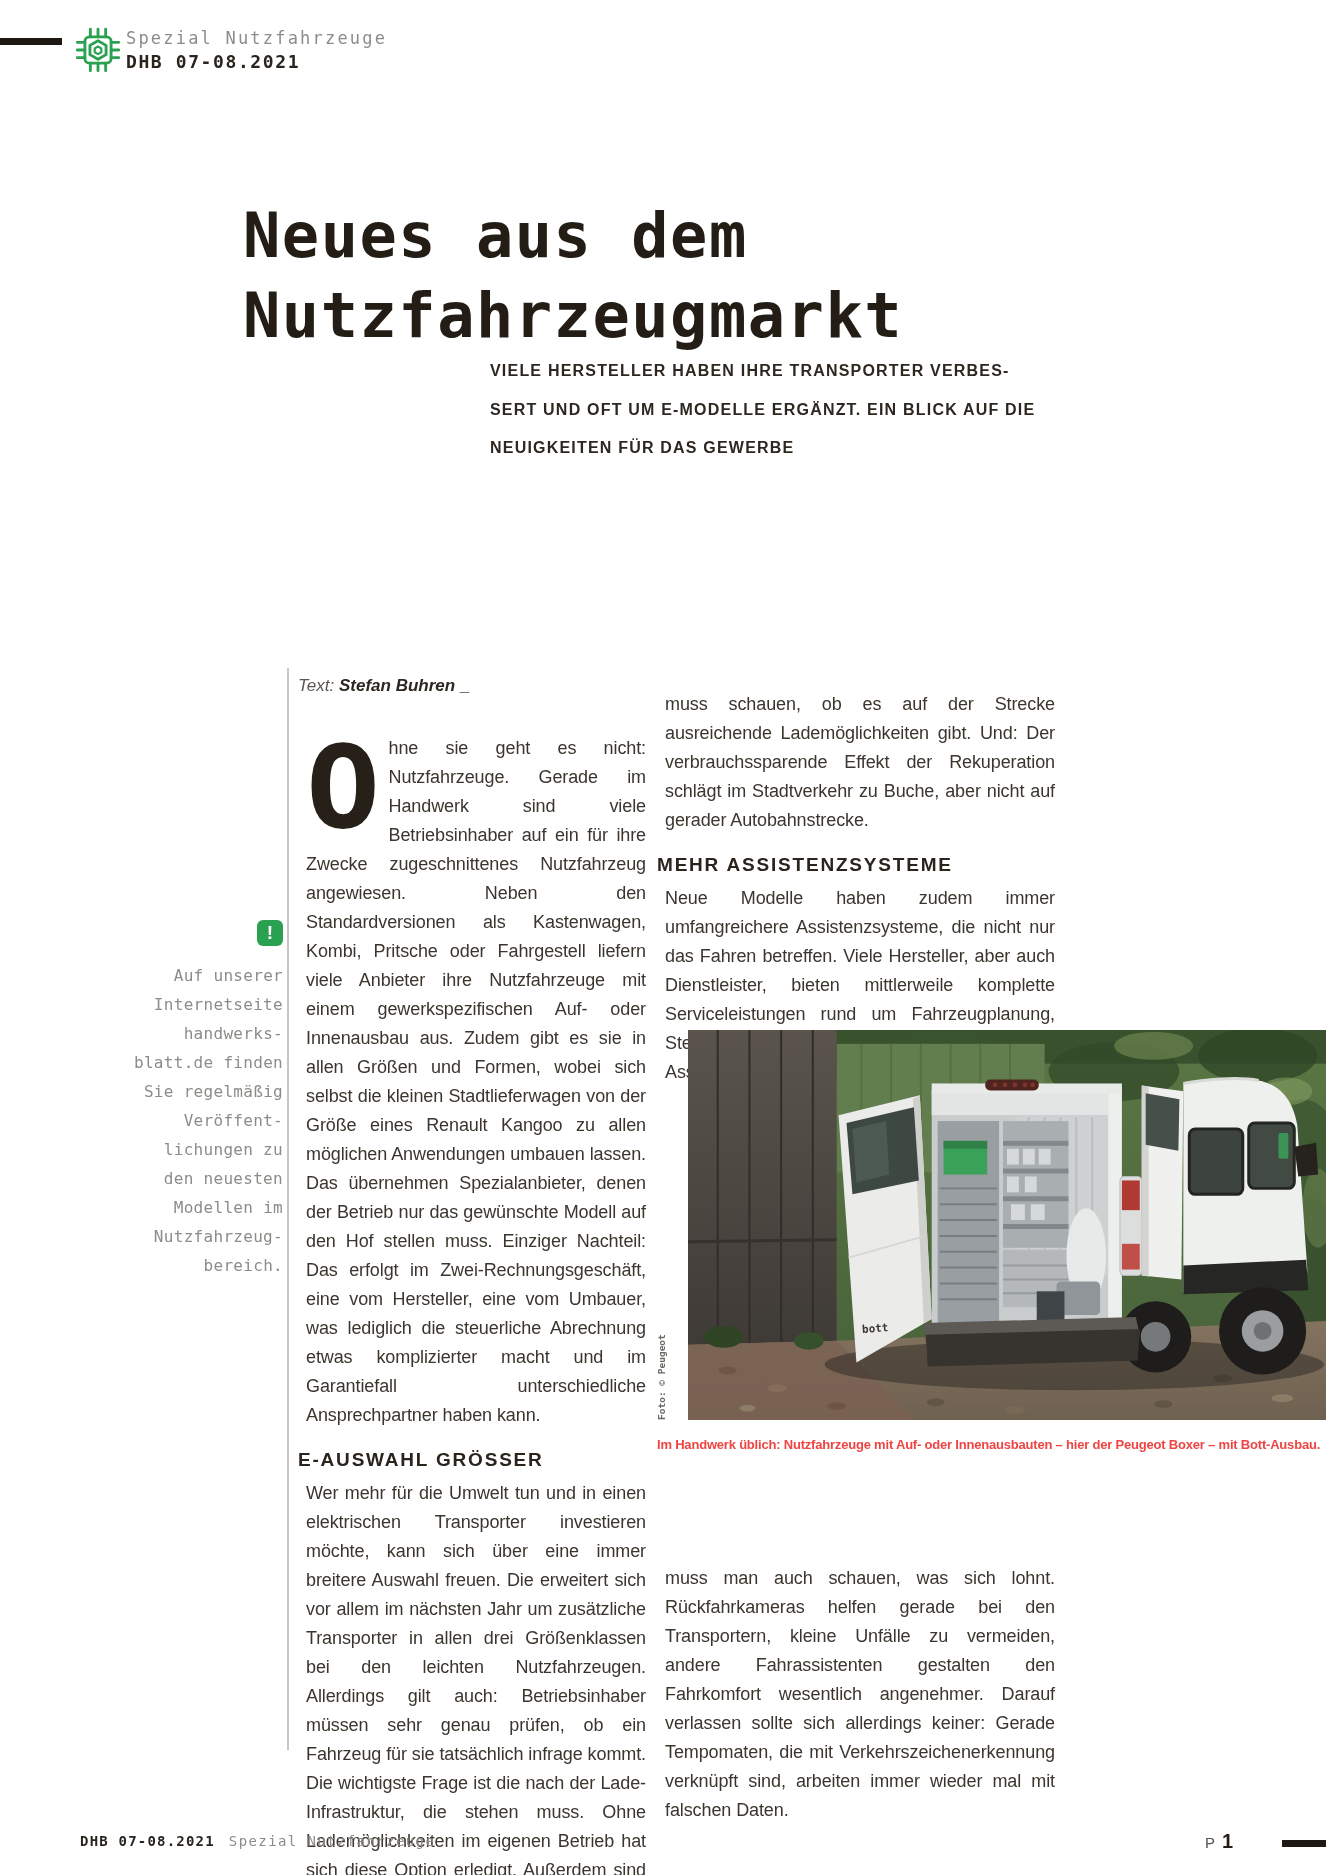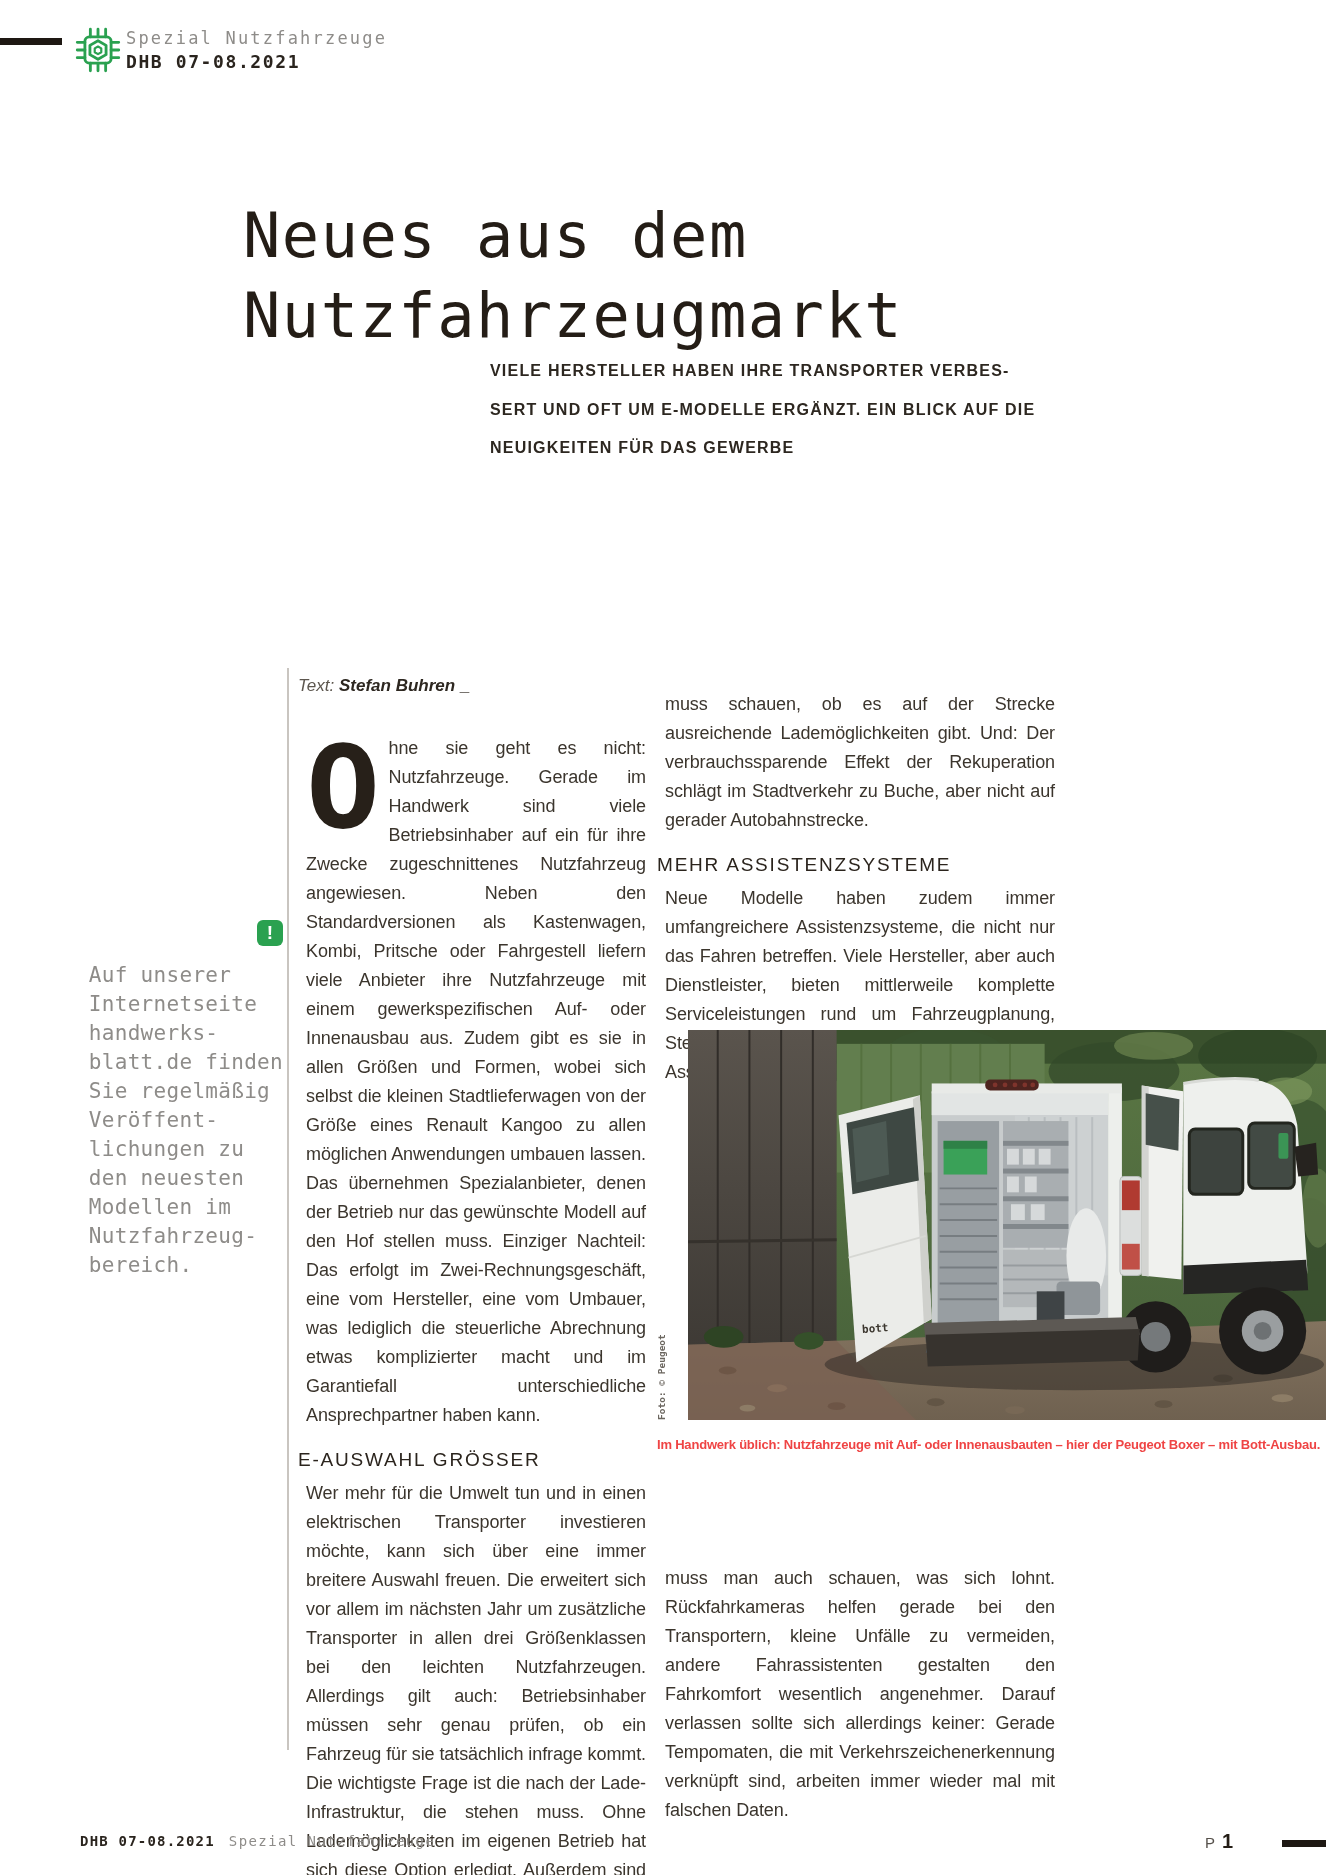--- a/index.html
+++ b/index.html
@@ -12,21 +12,21 @@
 
   
   .rule-left{position:absolute;left:0;top:38px;width:62px;height:7px;background:#1e1813;}
   .chip{position:absolute;left:74px;top:26px;width:48px;height:48px;}
   .kicker{position:absolute;left:126px;top:28px;font-size:17px;letter-spacing:2.2px;color:#8e8c89;white-space:pre;}
   .issue{position:absolute;left:126px;top:51px;font-size:18px;font-weight:bold;letter-spacing:1.6px;color:#2a241e;white-space:pre;}
 
   
   .headline{
     position:absolute;left:243px;top:196px;
-    font-family:"DejaVu Sans Mono",monospace;font-weight:normal;
+    font-family:"DejaVu Sans Mono",monospace;font-weight:bold;
     font-size:62px;line-height:80px;letter-spacing:1.5px;color:#241d16;white-space:pre;
   }
   .standfirst{
     position:absolute;left:490px;top:352px;width:610px;
     font-weight:bold;font-size:16px;line-height:38.5px;letter-spacing:1.2px;
     color:#2d2720;white-space:pre;
   }
 
   
   .byline{position:absolute;left:298px;top:676px;font-size:17px;font-style:italic;color:#5c564e;}
@@ -34,33 +34,33 @@
   .byline .dash{font-style:normal;font-weight:bold;color:#2d2720;}
 
   
   .col-rule{position:absolute;left:287px;top:668px;width:2px;height:1082px;background:#c9c5c0;}
   .sidebar{position:absolute;left:80px;top:920px;width:203px;display:flex;flex-direction:column;align-items:flex-end;}
   .excl{
     width:26px;height:26px;border-radius:6px;background:#2aa150;color:#ffffff;
     font-weight:bold;font-size:19px;line-height:26px;text-align:center;margin-bottom:15px;
   }
   .sidebar-text{
-    font-family:"DejaVu Sans Mono",monospace;font-size:21px;line-height:29px;
-    color:#8e8c89;white-space:pre;letter-spacing:0.3px;
+    font-family:"DejaVu Sans Mono",monospace;font-size:16px;line-height:29px;
+    color:#8e8c89;text-align:right;white-space:pre;letter-spacing:0.3px;
   }
 
   
   .colL{position:absolute;left:298px;top:726px;width:356px;}
   .colR{position:absolute;left:657px;top:682px;width:406px;}
   .body-p{
     margin:8px;font-size:18px;line-height:29px;text-align:justify;color:#3b352d;
     letter-spacing:-0.1px;
   }
   .sect{
-    margin:19px 0 7px 0;font-size:19px;font-weight:normal;letter-spacing:1.8px;
+    margin:19px 0 7px 0;font-size:19px;font-weight:bold;letter-spacing:1.8px;
     color:#2b241d;white-space:pre;
   }
   .dropcap{
     float:left;font-family:"DejaVu Sans Mono",monospace;font-weight:bold;
     font-size:114px;line-height:92px;margin:8px 14px 2px 0;color:#272019;
     transform:scaleX(1.08);transform-origin:left top;
   }
 
   
   .photo{position:absolute;left:688px;top:1030px;width:638px;height:390px;overflow:hidden;}

